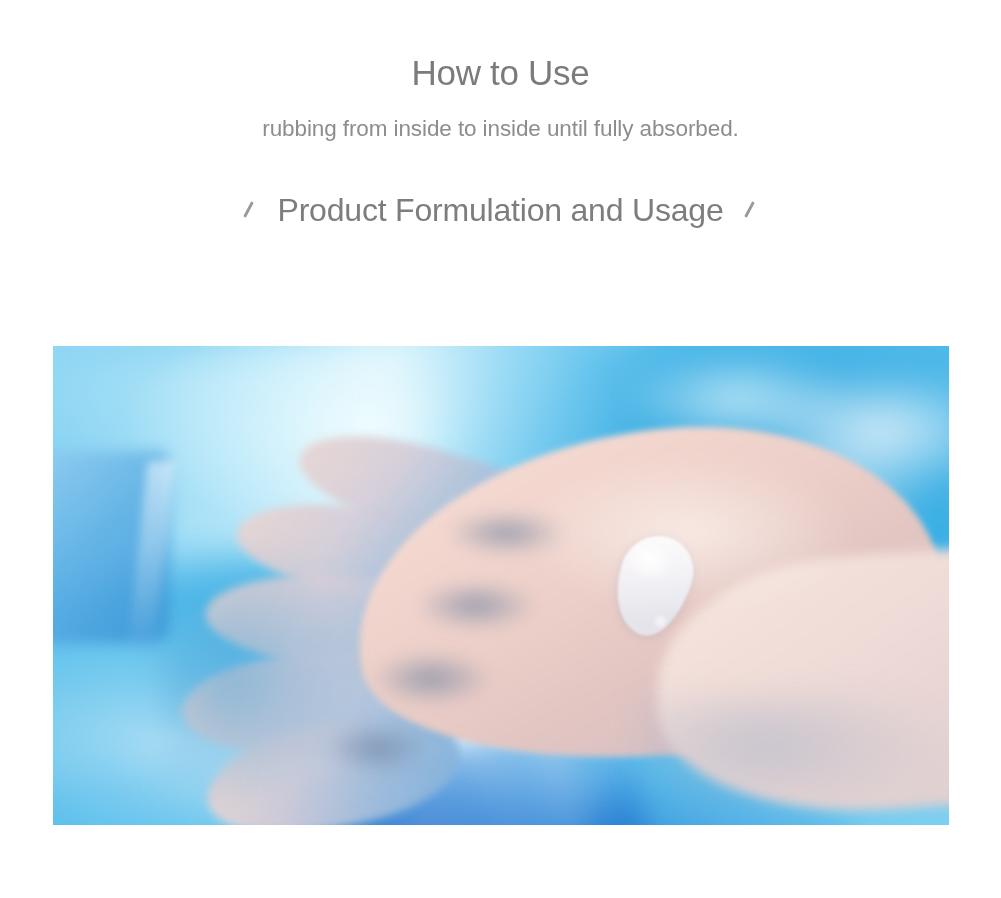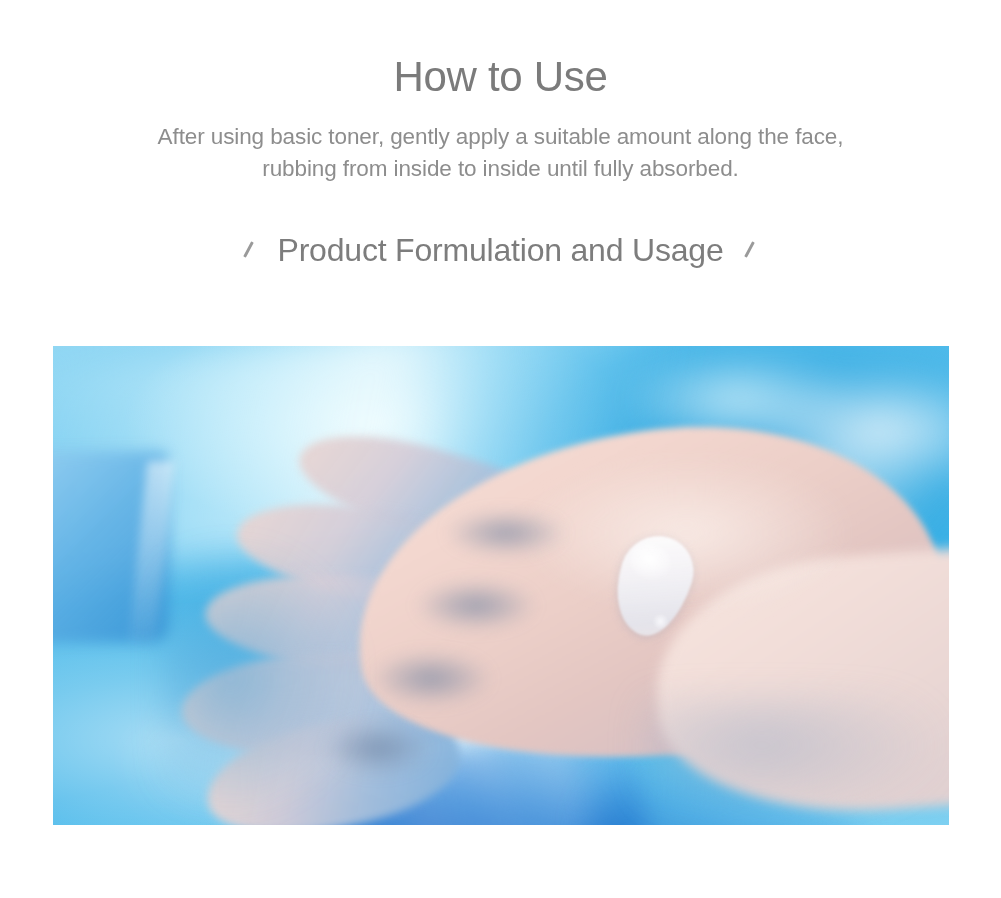--- a/index.html
+++ b/index.html
@@ -23,21 +23,21 @@
     background: #ffffff;
     position: relative;
   }
 
   
   .intro {
     padding-top: 52px;
     text-align: center;
   }
   .main-title {
-    font-size: 42px;
+    font-size: 35px;
     font-weight: 400;
     color: #7b7b7b;
     letter-spacing: -0.3px;
     line-height: 1.2;
     margin: 0;
     padding: 0;
   }
   .intro-body {
     margin: 19px auto 0 auto;
     width: 930px;
@@ -381,21 +381,20 @@
   }
 </style>
 </head>
 <body>
 
 <div class="page">
 
   <div class="intro">
     <h1 class="main-title">How to Use</h1>
     <div class="intro-body">
-      <div>After using basic toner, gently apply a suitable amount along the face,</div>
       <div>rubbing from inside to inside until fully absorbed.</div>
     </div>
   </div>
 
   <div class="section-heading">
     <span class="tick left"></span>
     <span class="section-title">Product Formulation and Usage</span>
     <span class="tick right"></span>
   </div>
 

